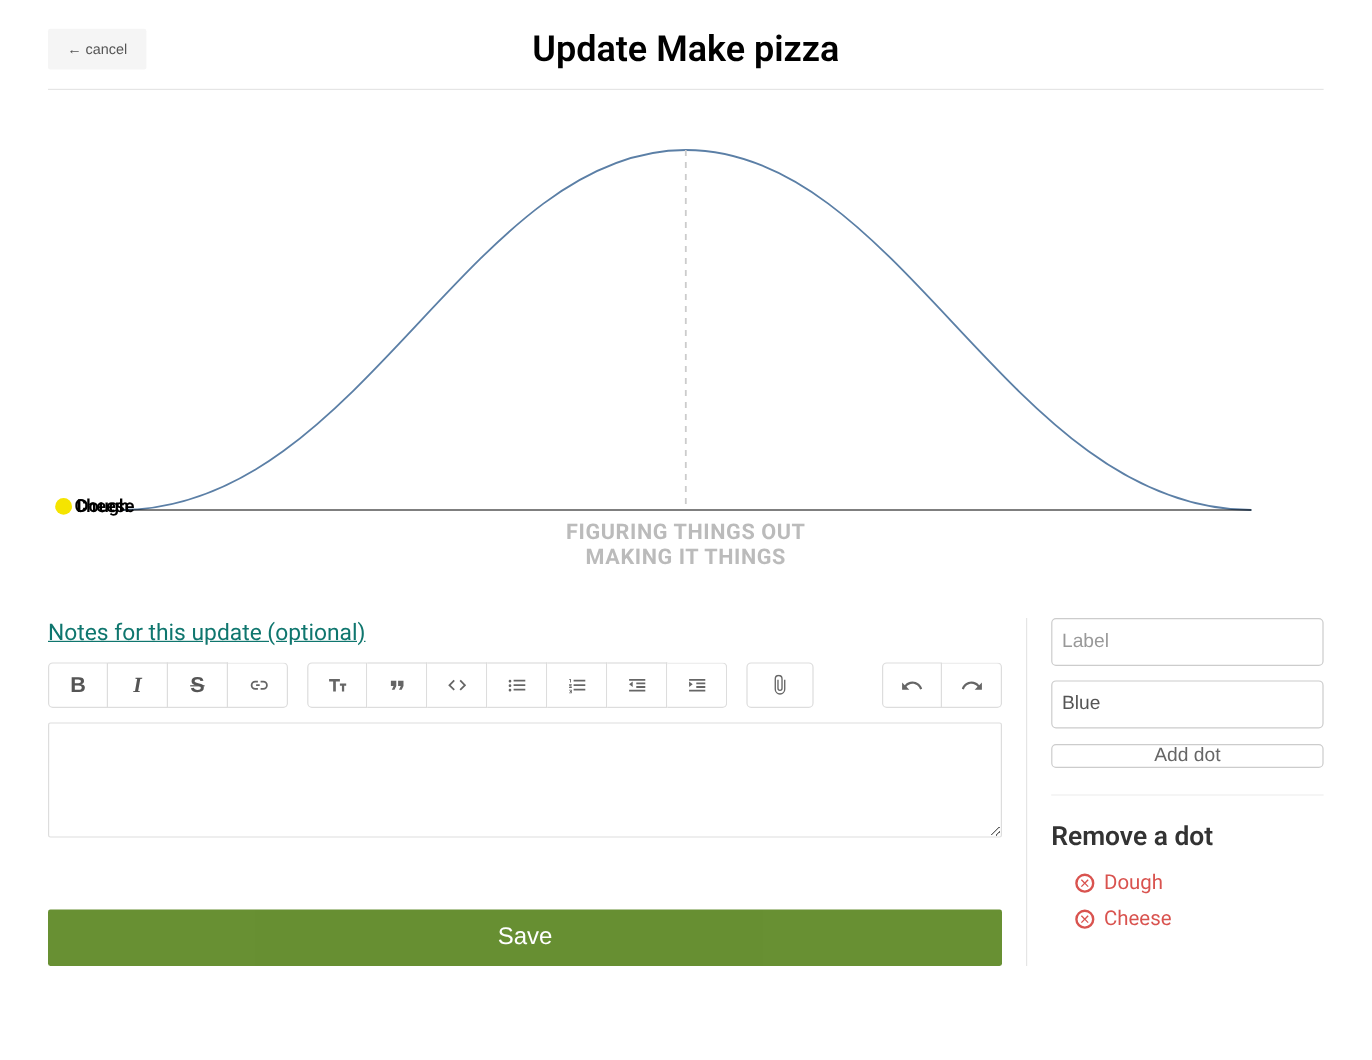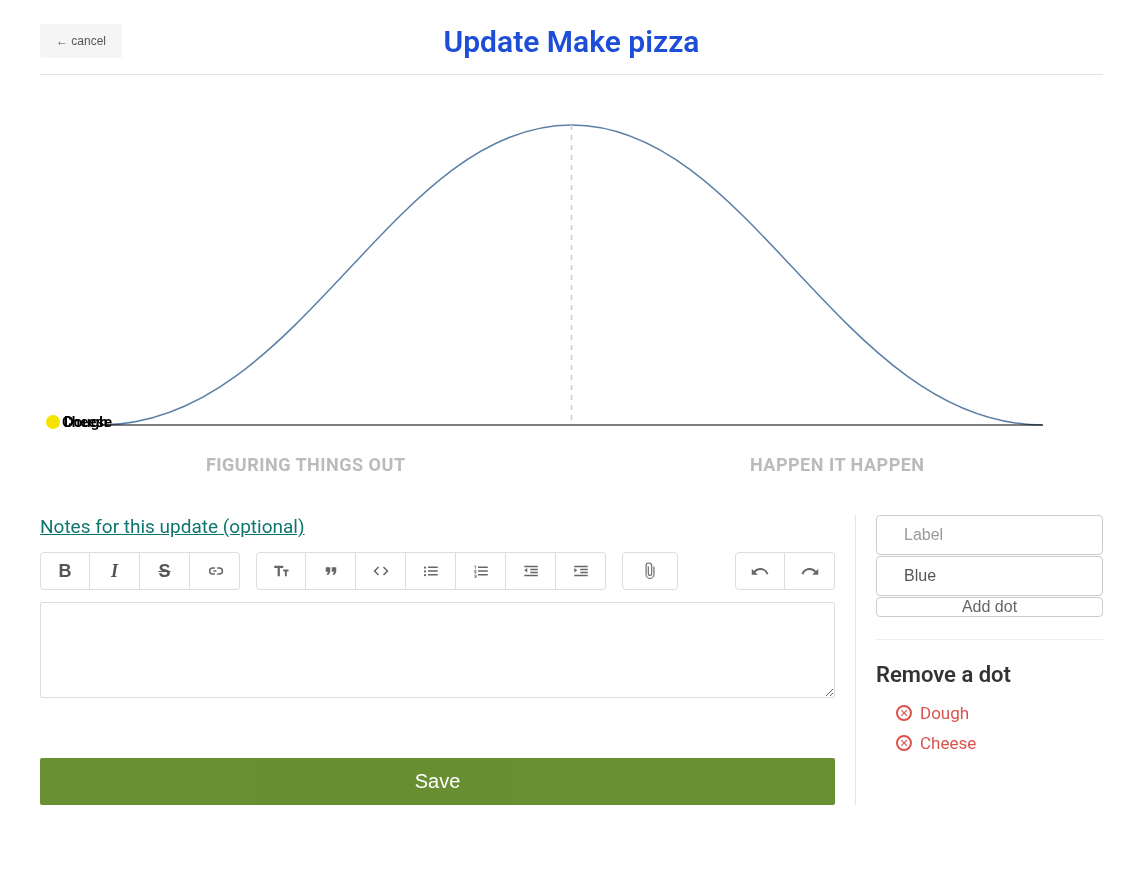--- a/index.html
+++ b/index.html
@@ -23,21 +23,21 @@
       color: #555;
       cursor: pointer;
       border-radius: 2px;
     }
     .page-title {
       position: absolute;
       left: 50%;
       transform: translateX(-50%);
       font-size: 30px;
       font-weight: 600;
-      color: #1d4ed8;
+      color: #000000;
     }
     hr.divider {
       border: none;
       border-top: 1px solid #e5e5e5;
       margin-top: 16px;
       margin-bottom: 20px;
     }
     .chart-area {
       position: relative;
       height: 360px;
@@ -48,20 +48,21 @@
       left: 0;
       top: 0;
       width: 100%;
       height: 370px;
     }
     .chart-labels {
       position: absolute;
       bottom: -20px;
       width: 100%;
       display: flex;
+      flex-direction: column;
     }
     .chart-label-left, .chart-label-right {
       flex: 1;
       text-align: center;
       font-size: 18px;
       font-weight: 700;
       color: #bbb;
       letter-spacing: 0.5px;
     }
     .dot-marker {
@@ -155,24 +156,24 @@
     .sidebar-heading {
       font-size: 22px;
       font-weight: 600;
       color: #333;
       margin-bottom: 16px;
     }
     .side-input, .side-select {
       width: 100%;
       border: 1px solid #ccc;
       border-radius: 4px;
-      padding: 10px 27px;
+      padding: 10px 8px;
       font-size: 16px;
       color: #555;
-      margin-bottom: 1px;
+      margin-bottom: 12px;
       background: #fff;
     }
     .side-input::placeholder { color: #999; }
     .add-dot-btn {
       width: 100%;
       border: 1px solid #ccc;
       background: #fff;
       padding: 0 0;
       font-size: 16px;
       color: #666;
@@ -229,21 +230,21 @@
   <div class="dot-marker" style="left:6px; top:318px;">
     <span class="dot-circle"></span>
     <span class="dot-text">Dough</span>
   </div>
   <div class="dot-marker" style="left:6px; top:318px;">
     <span class="dot-circle" style="opacity:0;"></span>
     <span class="dot-text" style="margin-left:-2px;">Cheese</span>
   </div>
   <div class="chart-labels">
     <div class="chart-label-left">FIGURING THINGS OUT</div>
-    <div class="chart-label-right">HAPPEN IT HAPPEN</div>
+    <div class="chart-label-right">MAKING IT THINGS</div>
   </div>
 </div>
 
 <div class="main-cols">
   <div class="left-col">
     <div class="notes-label">Notes for this update (optional)</div>
 
     <div class="toolbar">
       <div class="tb-group">
         <button class="tb-btn">

